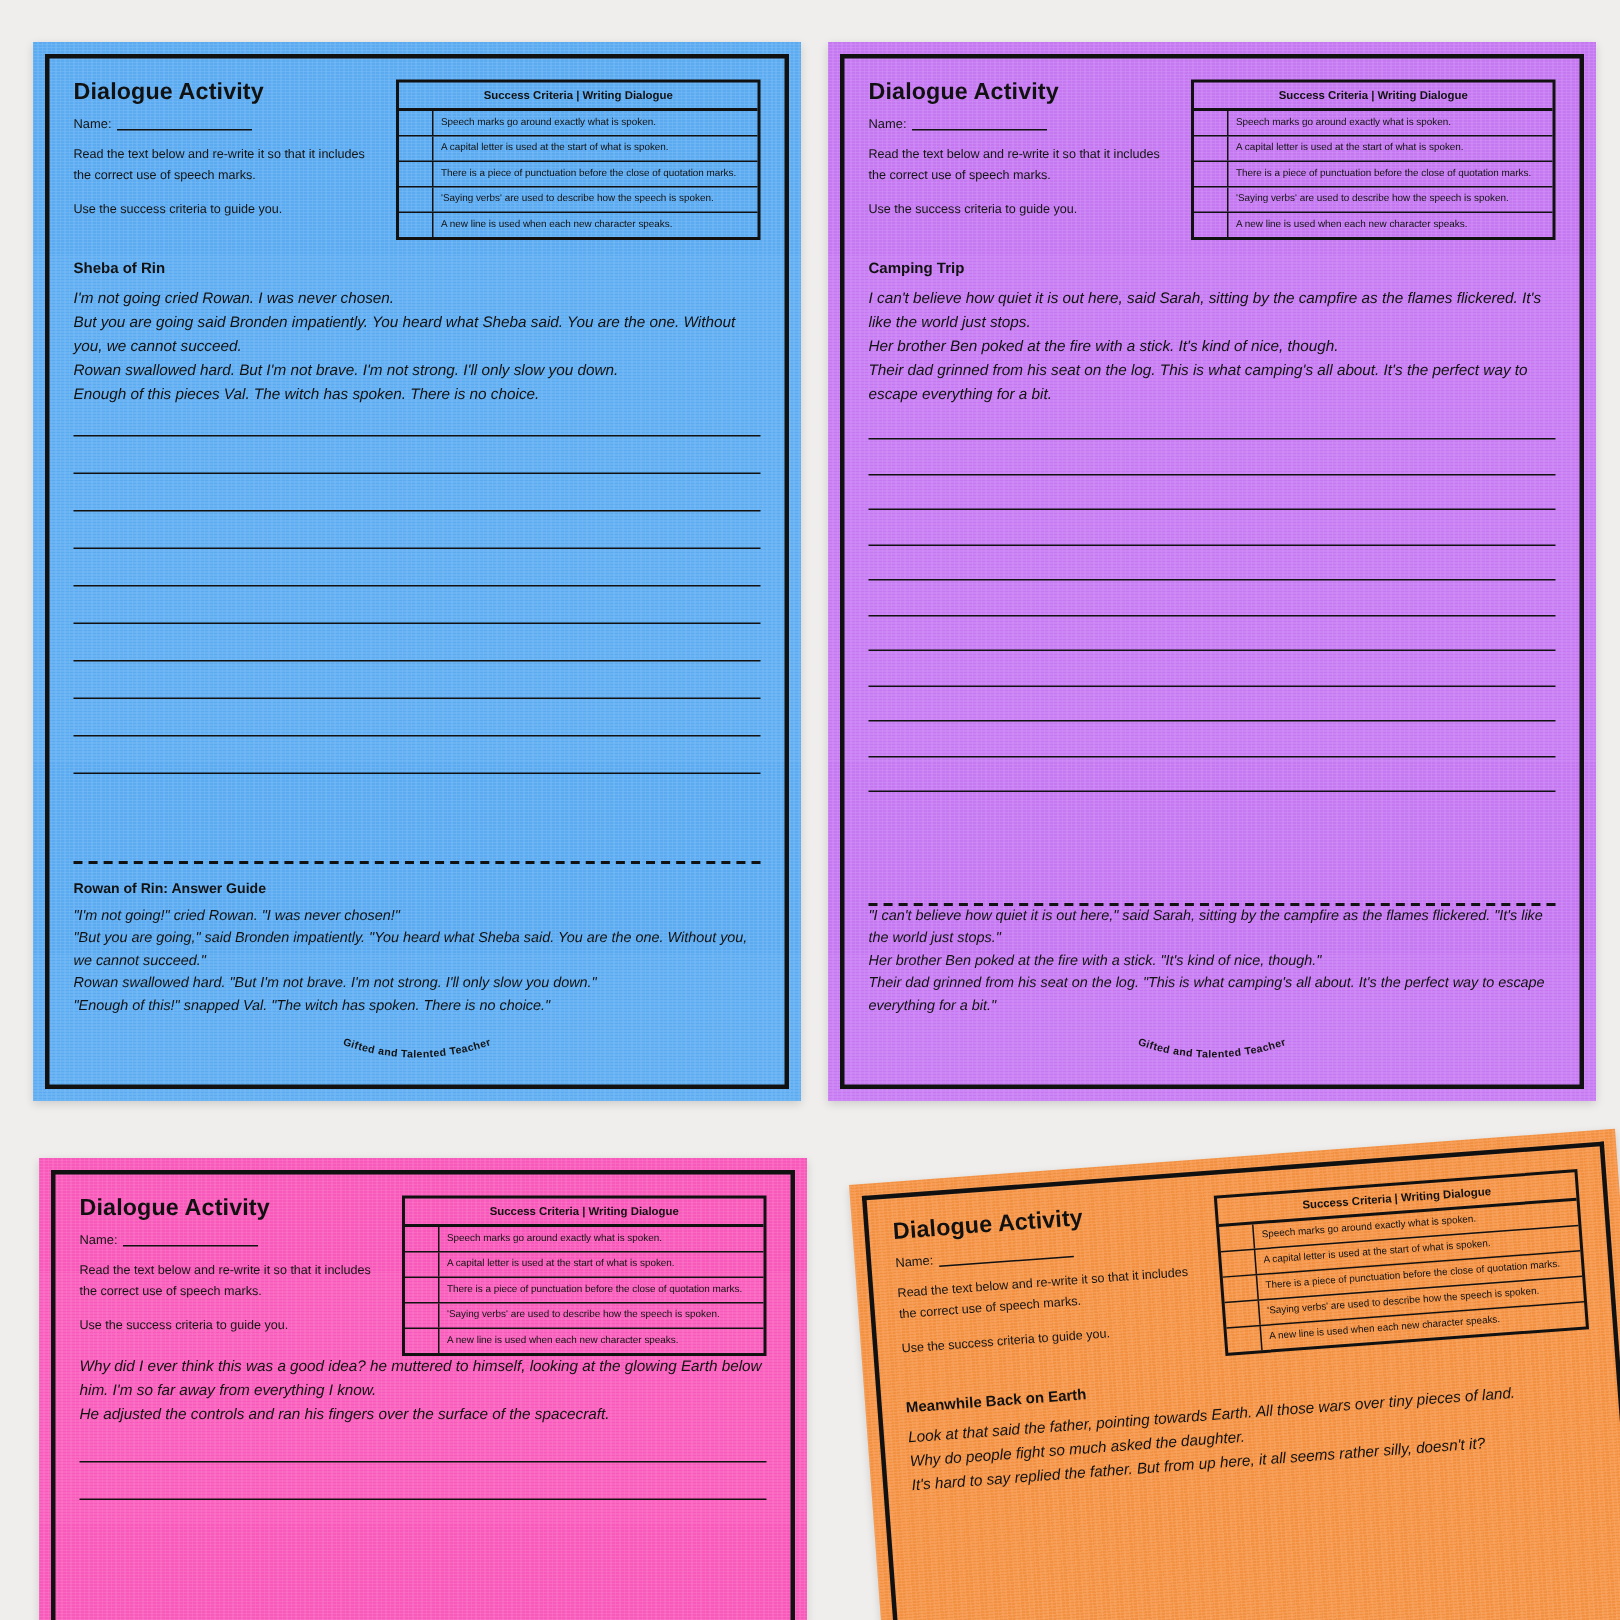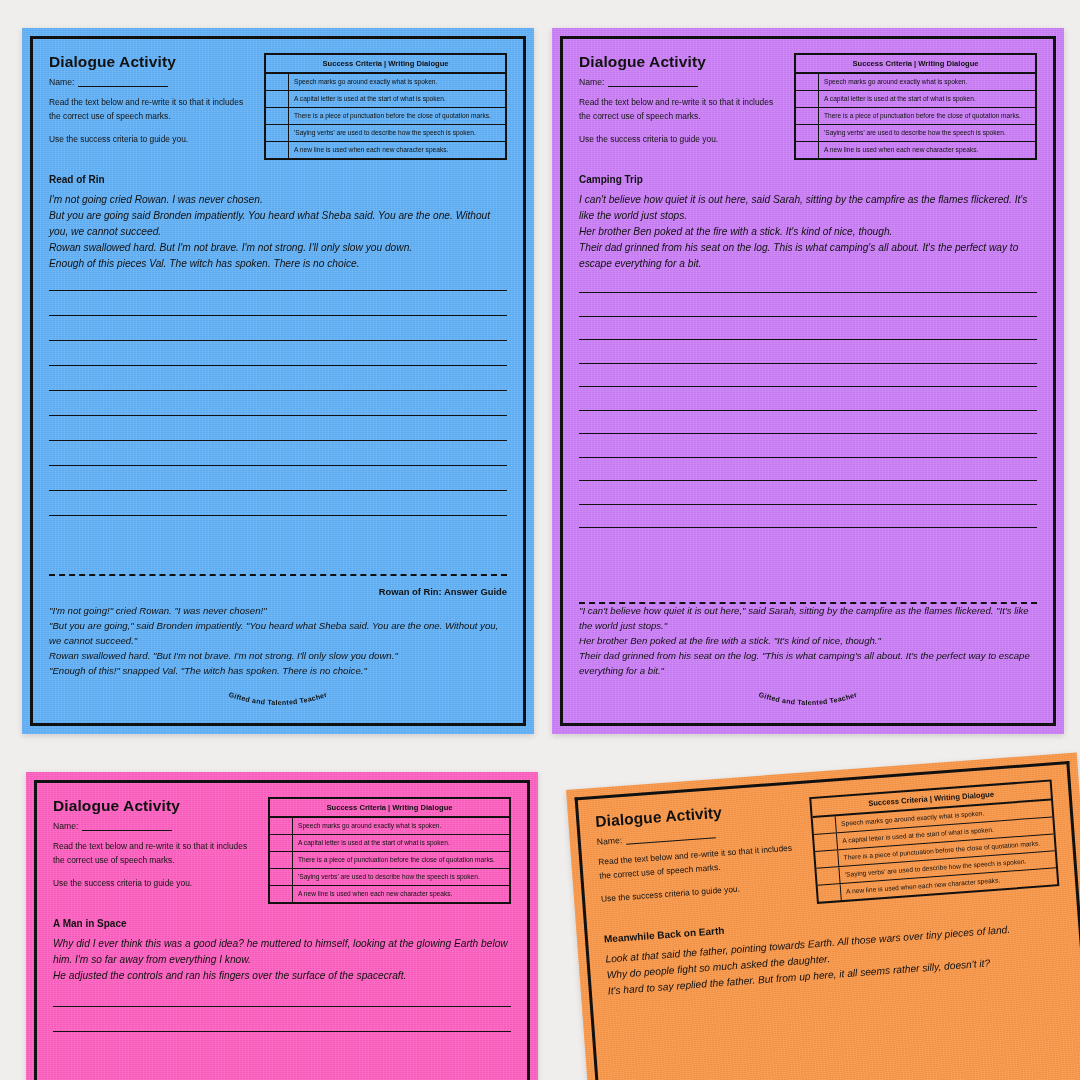--- a/index.html
+++ b/index.html
@@ -75,21 +75,21 @@
   .passage-title{font-size:10px;font-weight:bold;color:#111;margin:14px 0 7px 0;}
   .passage{font-size:10.2px;font-style:italic;line-height:1.58;color:#111;}
   .passage p{margin:0;}
 
   
   .lines{flex:1 1 auto;display:flex;flex-direction:column;justify-content:flex-start;margin-top:12px;}
   .wline{border-bottom:1.6px solid #111;}
 
   
   .divider{border-top:2.4px dashed #111;margin:6px 0 0 0;}
-  .ans-title{font-size:9.4px;font-weight:bold;color:#111;margin:10px 0 7px 0;text-align:right;}
+  .ans-title{font-size:9.4px;font-weight:bold;color:#111;margin:10px 0 7px 0;}
   .ans{font-size:9.6px;font-style:italic;line-height:1.56;color:#111;}
   .ans p{margin:0;}
 
   
   .brand{display:flex;justify-content:center;margin-top:8px;}
   .brand svg{display:block;}
   .brand text{
     font-family:"Liberation Sans", sans-serif;
     font-size:7px;font-weight:bold;fill:#111;letter-spacing:.3px;
   }
@@ -142,21 +142,21 @@
           <div class="crit-box"></div>
           <div class="crit-text">'Saying verbs' are used to describe how the speech is spoken.</div>
         </div>
         <div class="crit-row">
           <div class="crit-box"></div>
           <div class="crit-text">A new line is used when each new character speaks.</div>
         </div>
       </div>
     </div>
 
-    <div class="passage-title">Read of Rin</div>
+    <div class="passage-title">Sheba of Rin</div>
     <div class="passage">
       <p>I'm not going cried Rowan. I was never chosen.</p>
       <p>But you are going said Bronden impatiently. You heard what Sheba said. You are the one. Without you, we cannot succeed.</p>
       <p>Rowan swallowed hard. But I'm not brave. I'm not strong. I'll only slow you down.</p>
       <p>Enough of this pieces Val. The witch has spoken. There is no choice.</p>
     </div>
 
     <div class="lines" style="gap:24px;margin-top:18px;">
       <div class="wline"></div>
       <div class="wline"></div>
@@ -306,21 +306,20 @@
           <div class="crit-box"></div>
           <div class="crit-text">'Saying verbs' are used to describe how the speech is spoken.</div>
         </div>
         <div class="crit-row">
           <div class="crit-box"></div>
           <div class="crit-text">A new line is used when each new character speaks.</div>
         </div>
       </div>
     </div>
 
-    <div class="passage-title">A Man in Space</div>
     <div class="passage">
       <p>Why did I ever think this was a good idea? he muttered to himself, looking at the glowing Earth below him. I'm so far away from everything I know.</p>
       <p>He adjusted the controls and ran his fingers over the surface of the spacecraft.</p>
     </div>
 
     <div class="lines" style="gap:24px;margin-top:22px;">
       <div class="wline"></div>
       <div class="wline"></div>
     </div>
 

